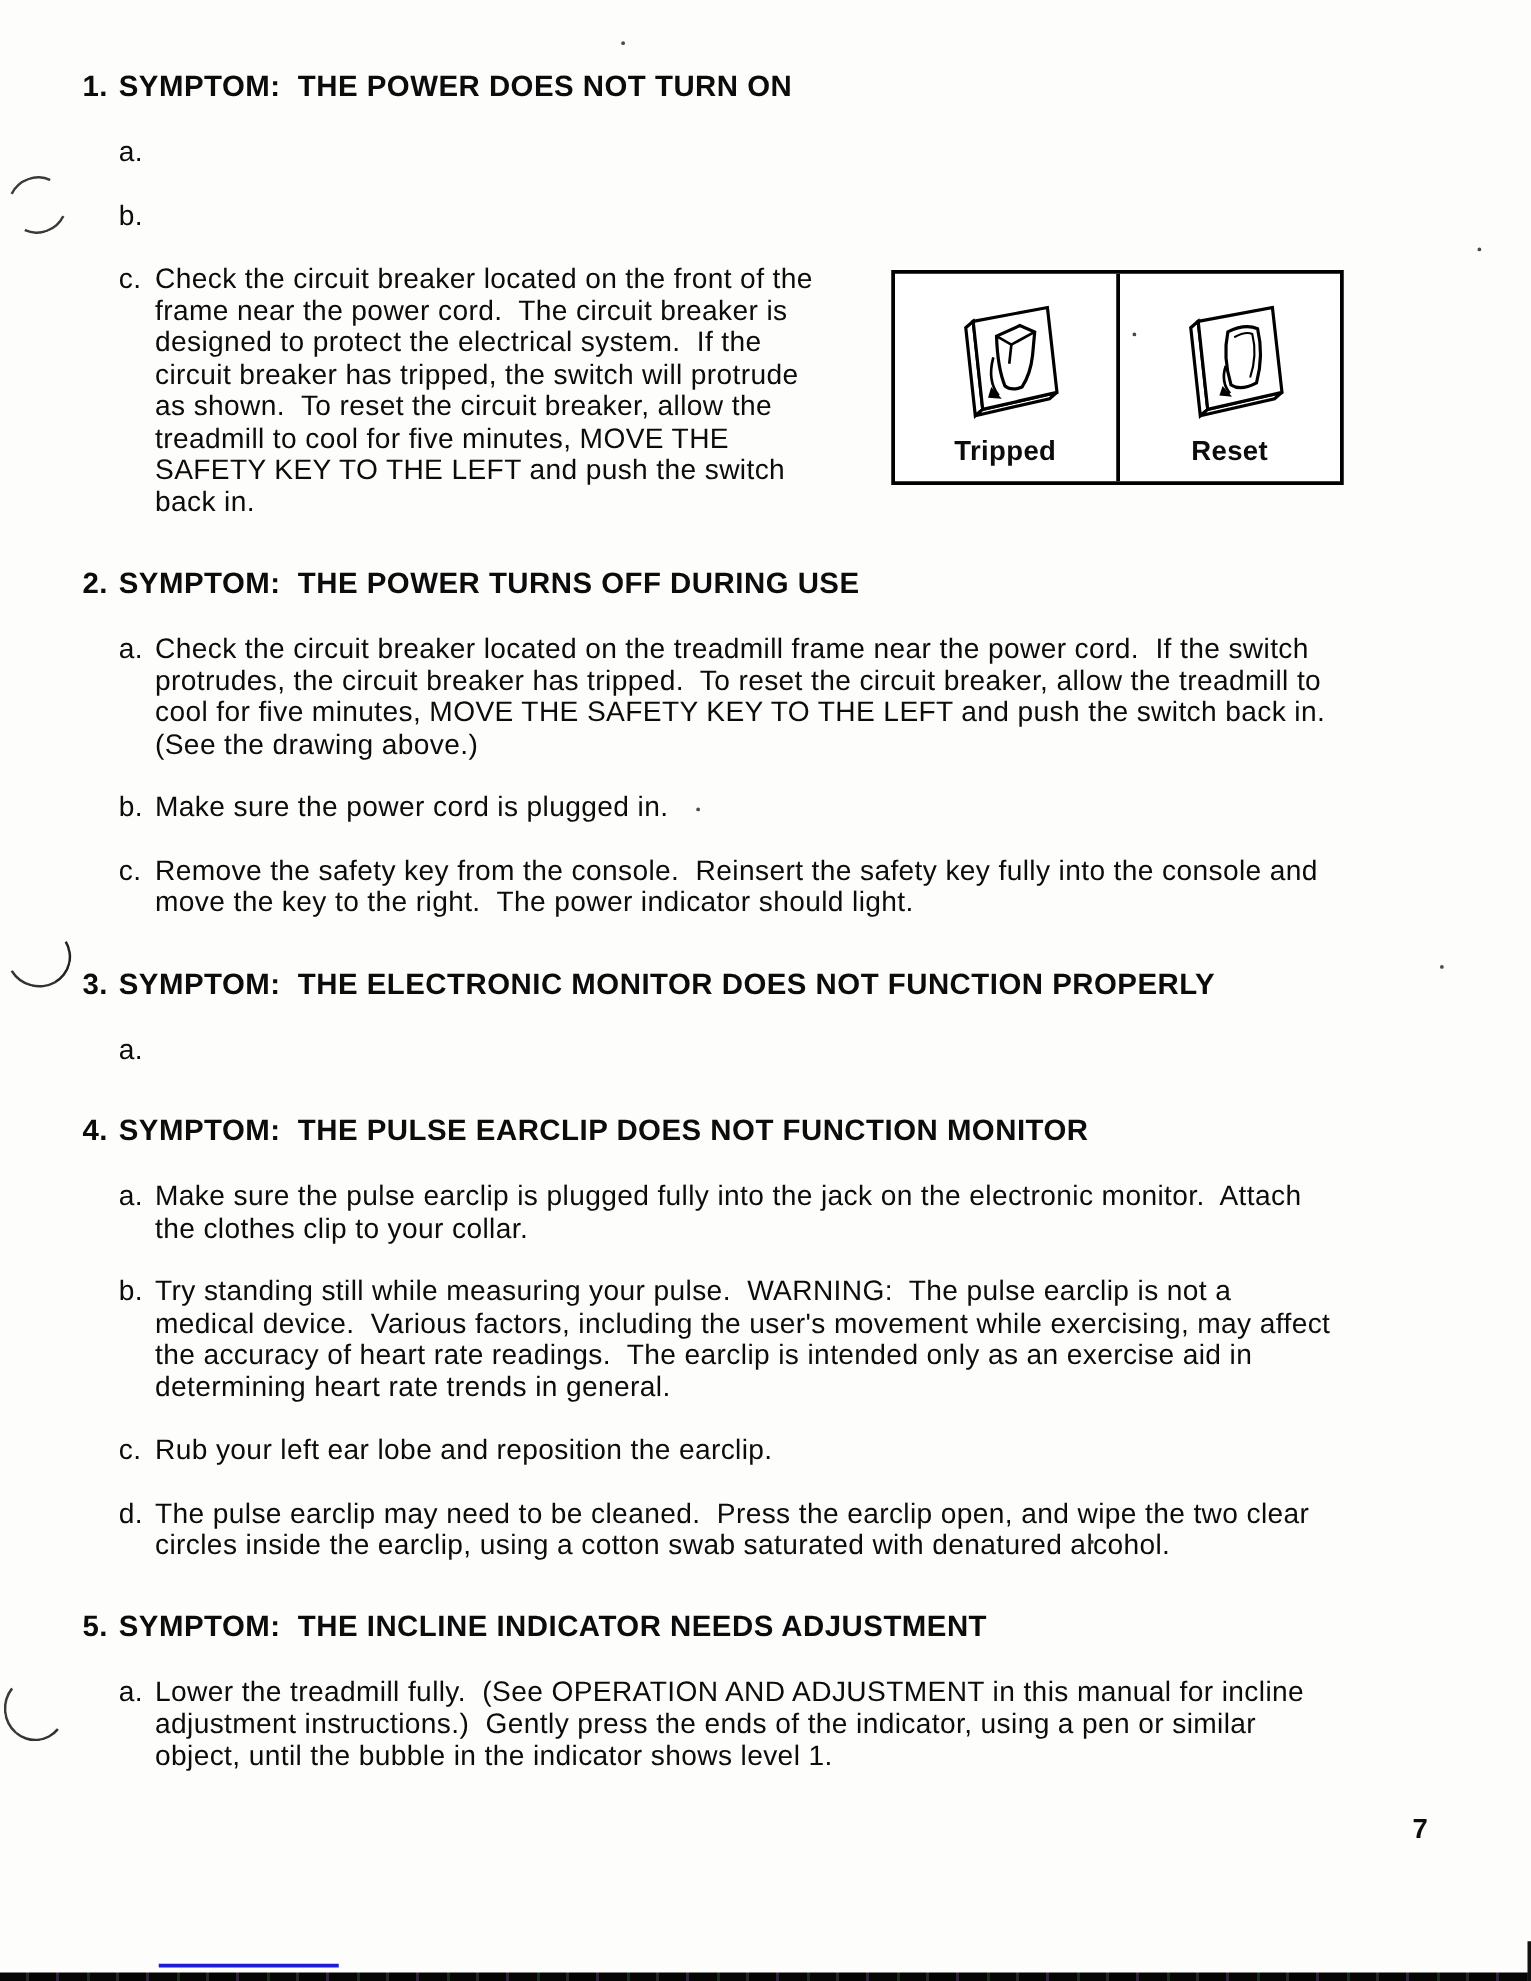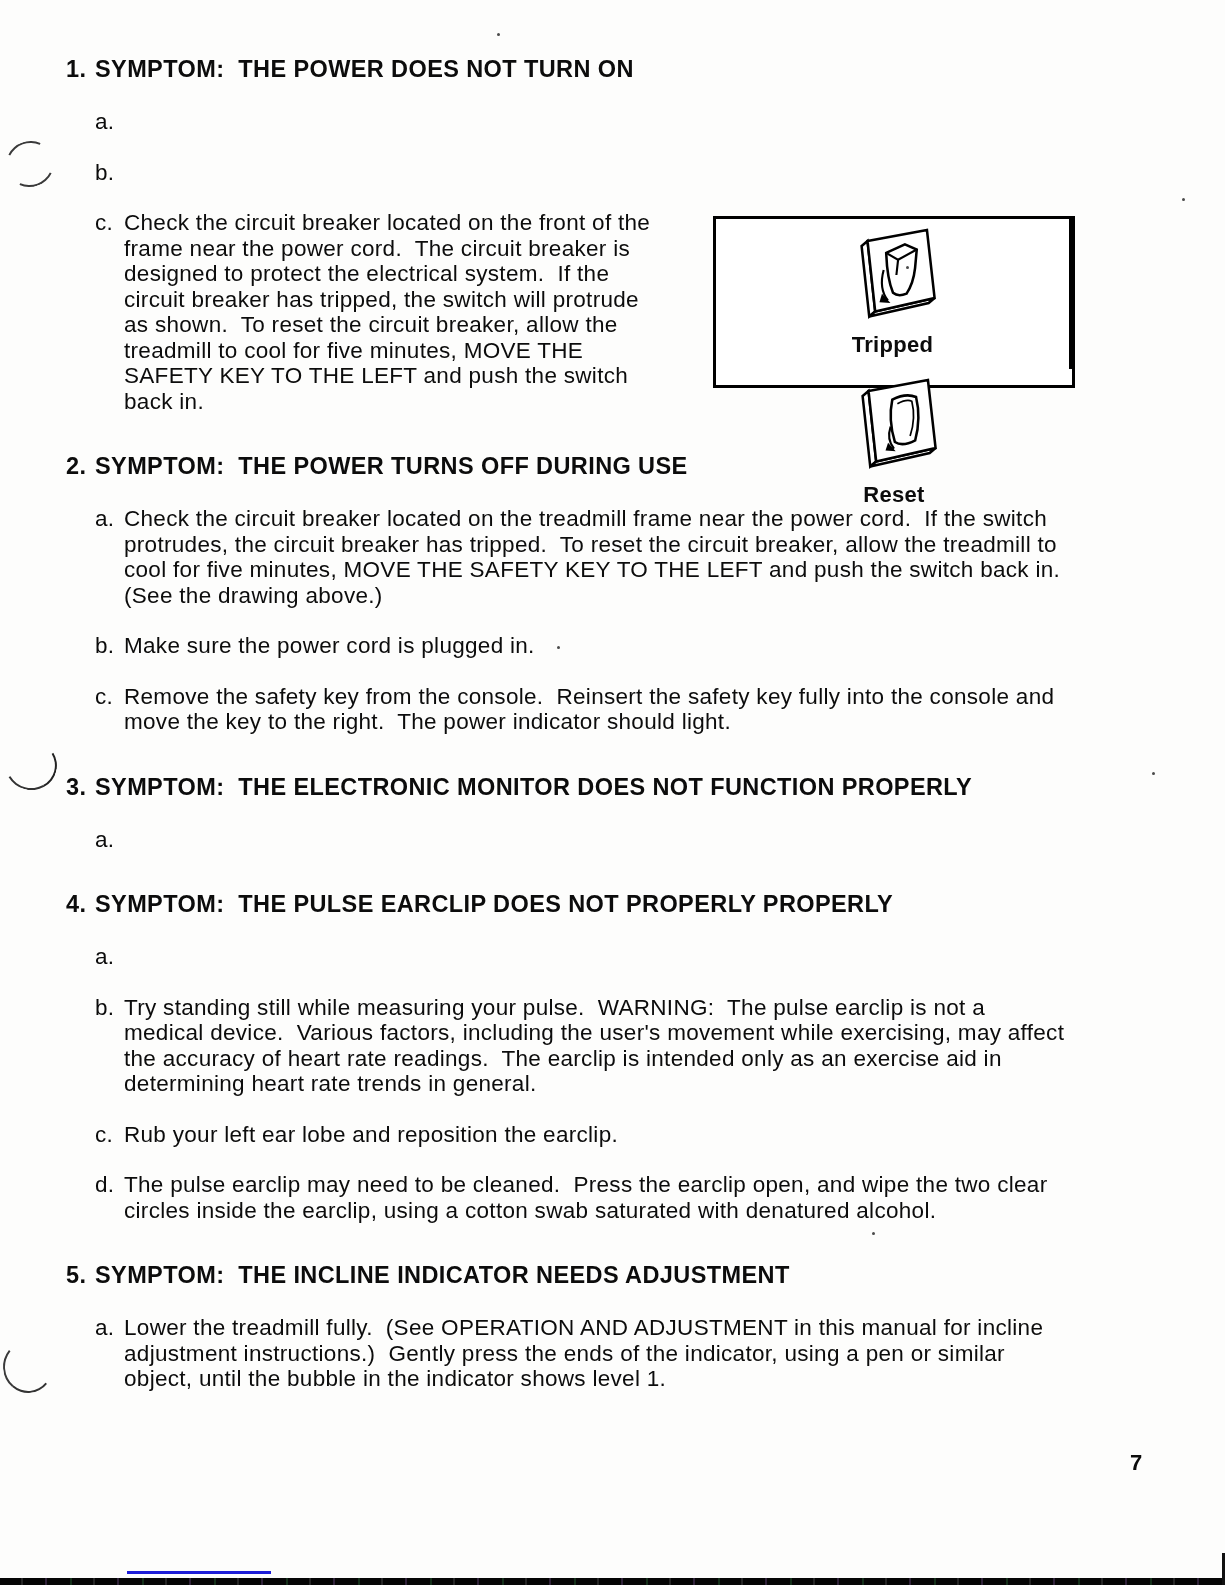--- a/index.html
+++ b/index.html
@@ -37,21 +37,20 @@
   .item.with-figure { position:relative; }
   .item.with-figure .item-text { width:535px; }
   .bold { font-weight:normal; }
 
   .figure-box {
     position:absolute; left:618px; top:6px;
     width:356px; height:166px;
     border:3px solid #000;
     display:flex;
     background:#fff;
-    flex-direction:column;
   }
   .figure-cell {
     flex:1;
     display:flex; flex-direction:column;
     align-items:center; justify-content:flex-end;
     padding-bottom:12px;
   }
   .figure-cell.left { border-right:3px solid #000; }
   .figure-label { font-weight:bold; font-size:22px; line-height:24px; }
   svg.switch { width:110px; height:112px; margin-bottom:2px; }
@@ -150,24 +149,25 @@
     <div class="sec-heading">
       <span class="sec-num">3.</span>
       <span>SYMPTOM:  THE ELECTRONIC MONITOR DOES NOT FUNCTION PROPERLY</span>
     </div>
     <div class="item">
       <span class="item-letter">a.</span>
     </div>
 
     <div class="sec-heading">
       <span class="sec-num">4.</span>
-      <span>SYMPTOM:  THE PULSE EARCLIP DOES NOT PROPERLY PROPERLY</span>
-    </div>
-    <div class="item">
-      <span class="item-letter">a.</span>
+      <span>SYMPTOM:  THE PULSE EARCLIP DOES NOT FUNCTION MONITOR</span>
+    </div>
+    <div class="item">
+      <span class="item-letter">a.</span>
+      <span class="item-text">Make sure the pulse earclip is plugged fully into the jack on the electronic monitor.  Attach the clothes clip to your collar.</span>
     </div>
     <div class="item">
       <span class="item-letter">b.</span>
       <span class="item-text"><span>Try standing still while measuring your pulse.  </span><span class="bold">WARNING:</span><span>  The pulse earclip is not a medical device.  Various factors, including the user's movement while exercising, may affect the accuracy of heart rate readings.  The earclip is intended only as an exercise aid in determining heart rate trends in general.</span></span>
     </div>
     <div class="item">
       <span class="item-letter">c.</span>
       <span class="item-text">Rub your left ear lobe and reposition the earclip.</span>
     </div>
     <div class="item">

